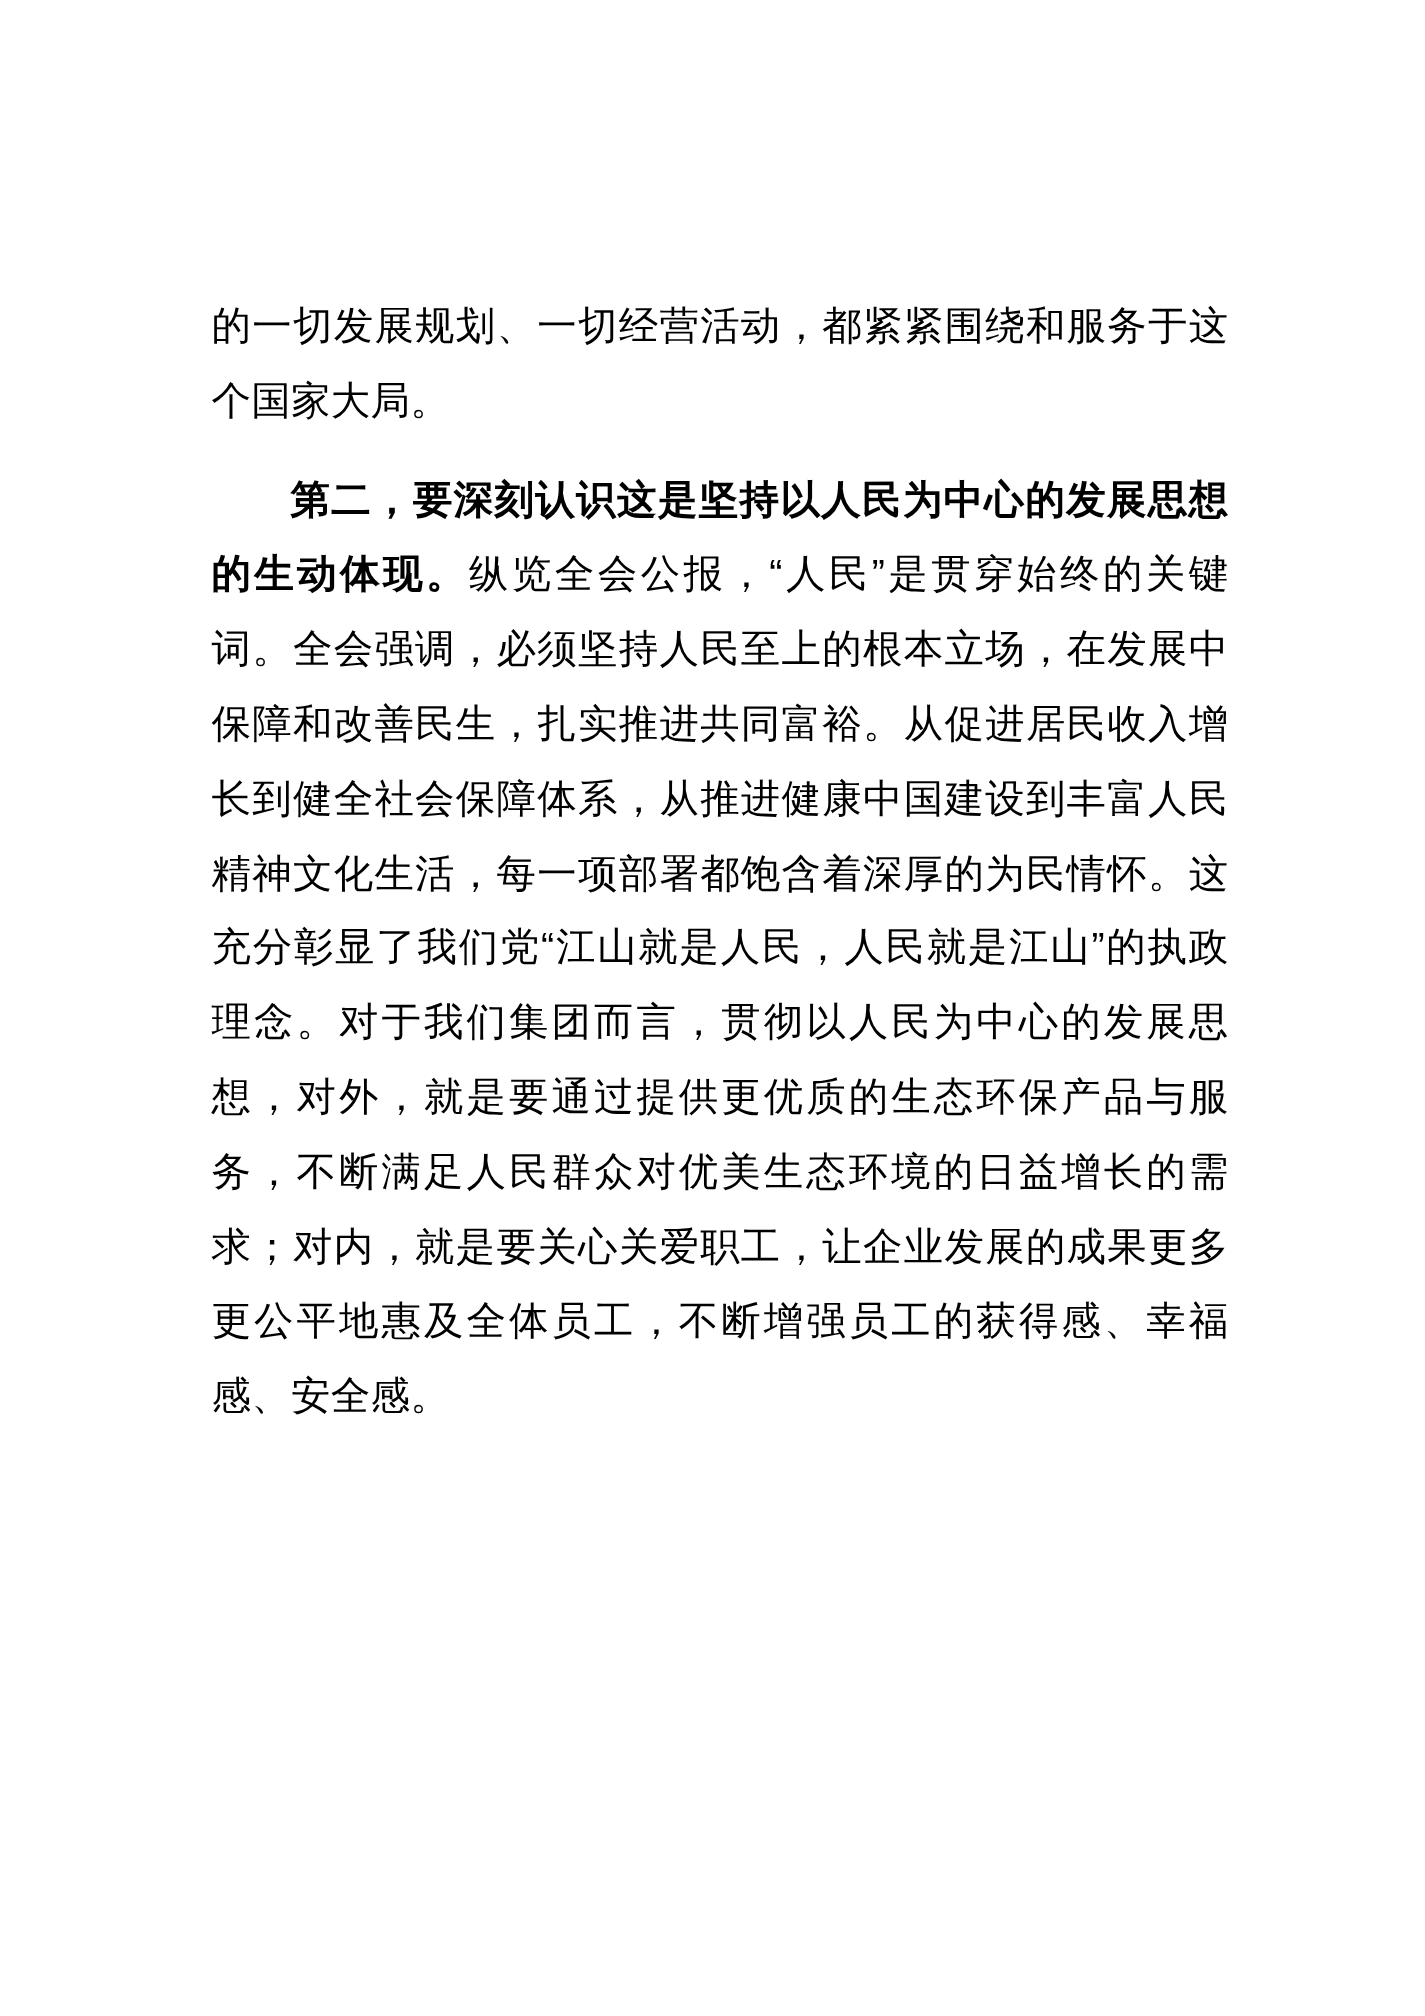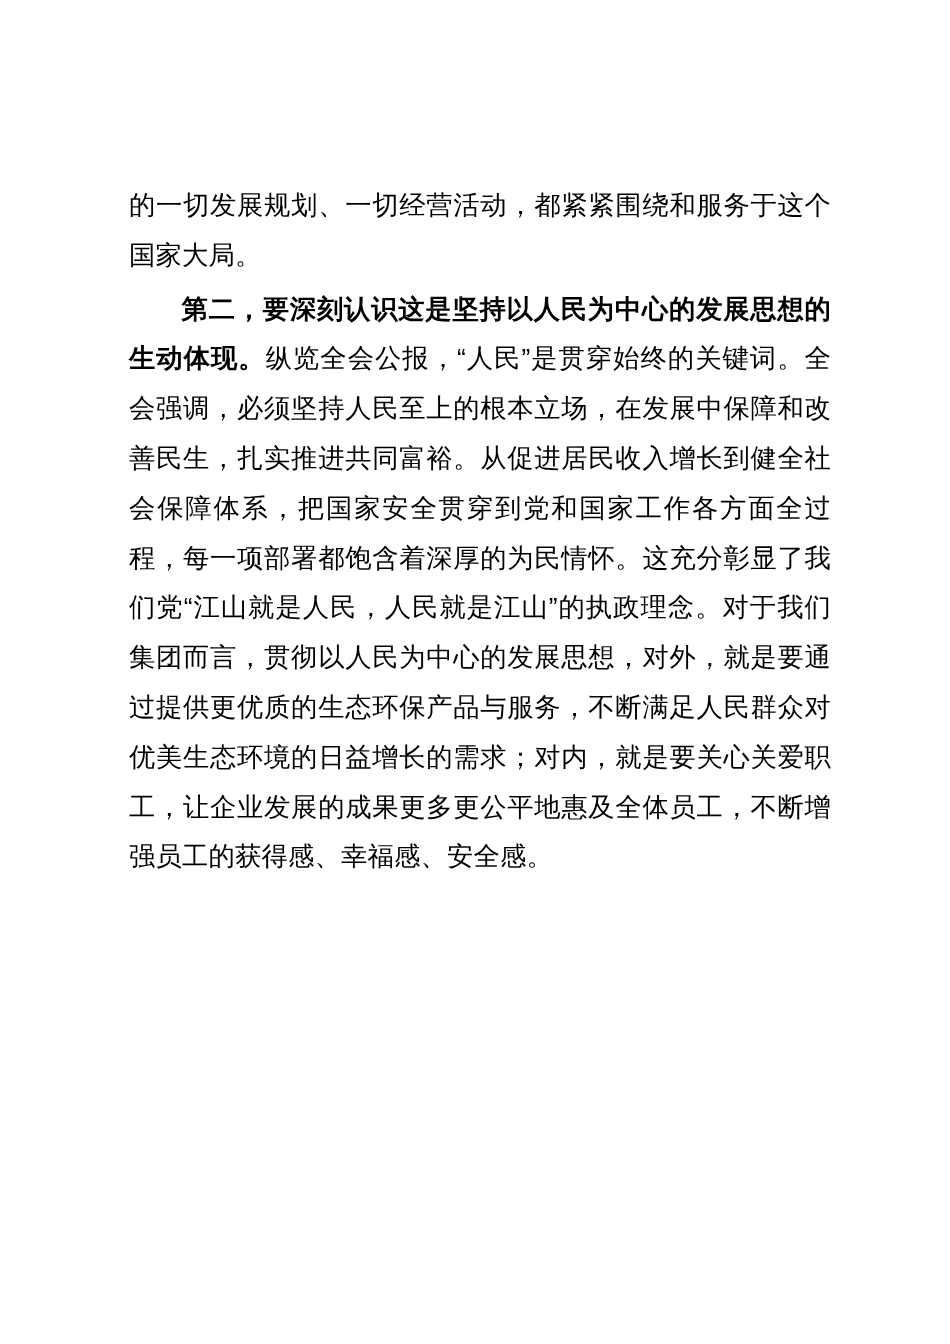--- a/index.html
+++ b/index.html
@@ -16,21 +16,21 @@
     font-family: "Liberation Sans", sans-serif;
   }
   .doc-body {
     position: absolute;
     left: 125px;
     top: 177px;
     width: 710px;
     color: #000000;
   }
   .para {
-    margin: 4px;
+    margin: 16px;
     padding: 0;
     font-size: 26.3px;
     line-height: 49.8px;
     text-align: justify;
     text-justify: inter-ideograph;
     letter-spacing: 0.2px;
     word-break: break-all;
     overflow-wrap: break-word;
     color: #000000;
   }
@@ -43,15 +43,15 @@
   .seg.bold {
     font-weight: 700;
   }
 </style>
 </head>
 <body>
 
 <div class="page">
   <div class="doc-body" id="doc-body">
       <p class="para"><span class="seg">的一切发展规划、一切经营活动，都紧紧围绕和服务于这个国家大局。</span></p>
-      <p class="para indent"><span class="seg bold">第二，要深刻认识这是坚持以人民为中心的发展思想的生动体现。</span><span class="seg">纵览全会公报，“人民”是贯穿始终的关键词。全会强调，必须坚持人民至上的根本立场，在发展中保障和改善民生，扎实推进共同富裕。从促进居民收入增长到健全社会保障体系，把国家安全贯穿到党和国家工作各方面全过程，每一项部署都饱含着深厚的为民情怀。这充分彰显了我们党“江山就是人民，人民就是江山”的执政理念。对于我们集团而言，贯彻以人民为中心的发展思想，对外，就是要通过提供更优质的生态环保产品与服务，不断满足人民群众对优美生态环境的日益增长的需求；对内，就是要关心关爱职工，让企业发展的成果更多更公平地惠及全体员工，不断增强员工的获得感、幸福感、安全感。</span></p>
+      <p class="para indent"><span class="seg bold">第二，要深刻认识这是坚持以人民为中心的发展思想的生动体现。</span><span class="seg">纵览全会公报，“人民”是贯穿始终的关键词。全会强调，必须坚持人民至上的根本立场，在发展中保障和改善民生，扎实推进共同富裕。从促进居民收入增长到健全社会保障体系，从推进健康中国建设到丰富人民精神文化生活，每一项部署都饱含着深厚的为民情怀。这充分彰显了我们党“江山就是人民，人民就是江山”的执政理念。对于我们集团而言，贯彻以人民为中心的发展思想，对外，就是要通过提供更优质的生态环保产品与服务，不断满足人民群众对优美生态环境的日益增长的需求；对内，就是要关心关爱职工，让企业发展的成果更多更公平地惠及全体员工，不断增强员工的获得感、幸福感、安全感。</span></p>
     </div>
 </div>
 
 </body></html>

